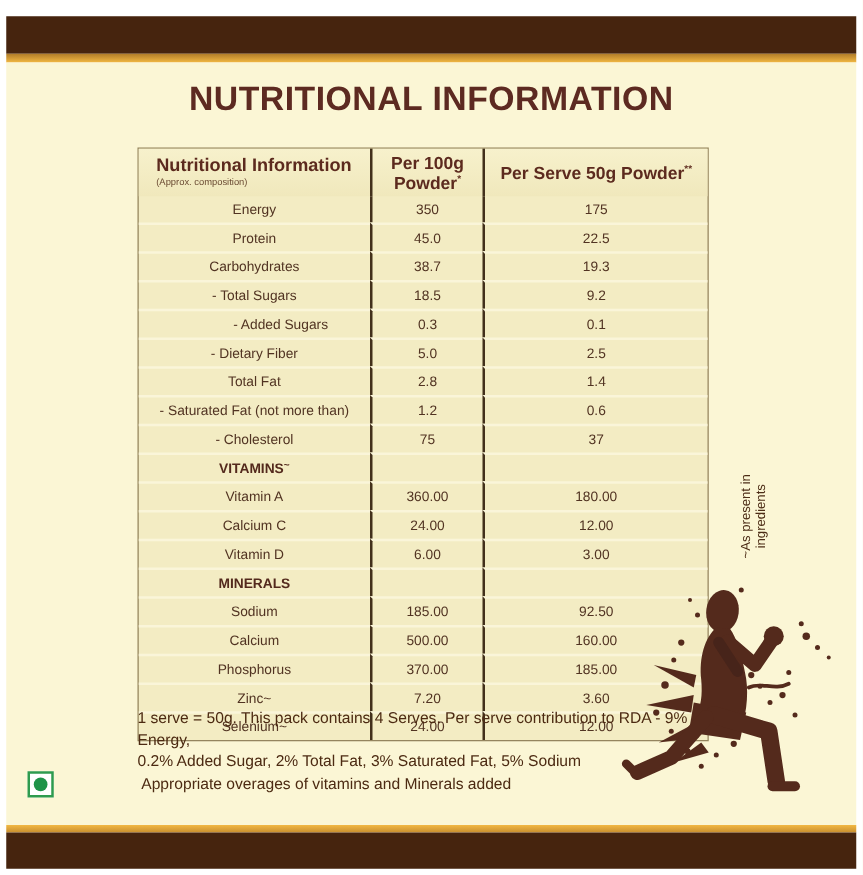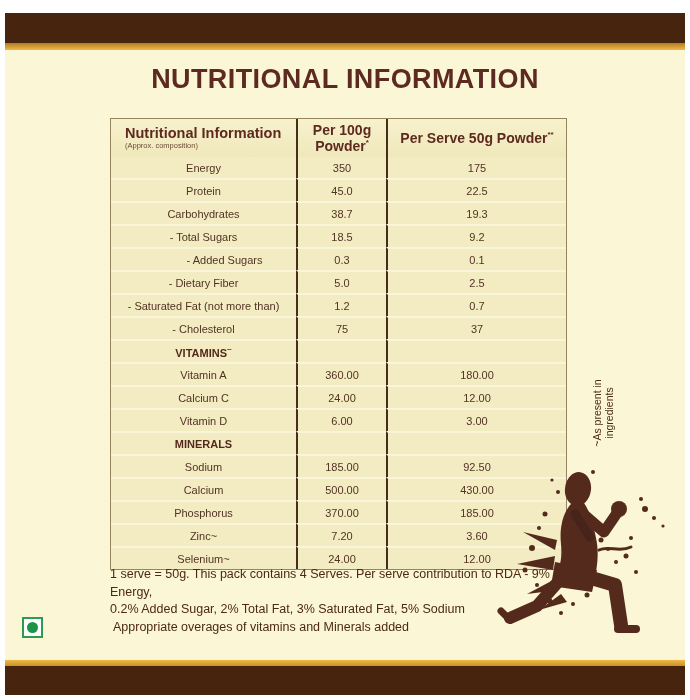--- a/index.html
+++ b/index.html
@@ -99,23 +99,28 @@
           <td class="c1 ind2">- Added Sugars</td>
           <td class="c2 val">0.3</td>
           <td class="c3 val">0.1</td>
         </tr>
         <tr>
           <td class="c1 ind1">- Dietary Fiber</td>
           <td class="c2 val">5.0</td>
           <td class="c3 val">2.5</td>
         </tr>
         <tr>
+          <td class="c1 ind0">Total Fat</td>
+          <td class="c2 val">2.8</td>
+          <td class="c3 val">1.4</td>
+        </tr>
+        <tr>
           <td class="c1 ind0">- Saturated Fat (not more than)</td>
           <td class="c2 val">1.2</td>
-          <td class="c3 val">0.7</td>
+          <td class="c3 val">0.6</td>
         </tr>
         <tr>
           <td class="c1 ind0">- Cholesterol</td>
           <td class="c2 val">75</td>
           <td class="c3 val">37</td>
         </tr>
         <tr>
           <td class="c1 ind0 sec">VITAMINS<sup>~</sup></td>
           <td class="c2 val"></td>
           <td class="c3 val"></td>
@@ -141,21 +146,21 @@
           <td class="c3 val"></td>
         </tr>
         <tr>
           <td class="c1 ind0">Sodium</td>
           <td class="c2 val">185.00</td>
           <td class="c3 val">92.50</td>
         </tr>
         <tr>
           <td class="c1 ind0">Calcium</td>
           <td class="c2 val">500.00</td>
-          <td class="c3 val">430.00</td>
+          <td class="c3 val">160.00</td>
         </tr>
         <tr>
           <td class="c1 ind0">Phosphorus</td>
           <td class="c2 val">370.00</td>
           <td class="c3 val">185.00</td>
         </tr>
         <tr>
           <td class="c1 ind0">Zinc~</td>
           <td class="c2 val">7.20</td>
           <td class="c3 val">3.60</td>

